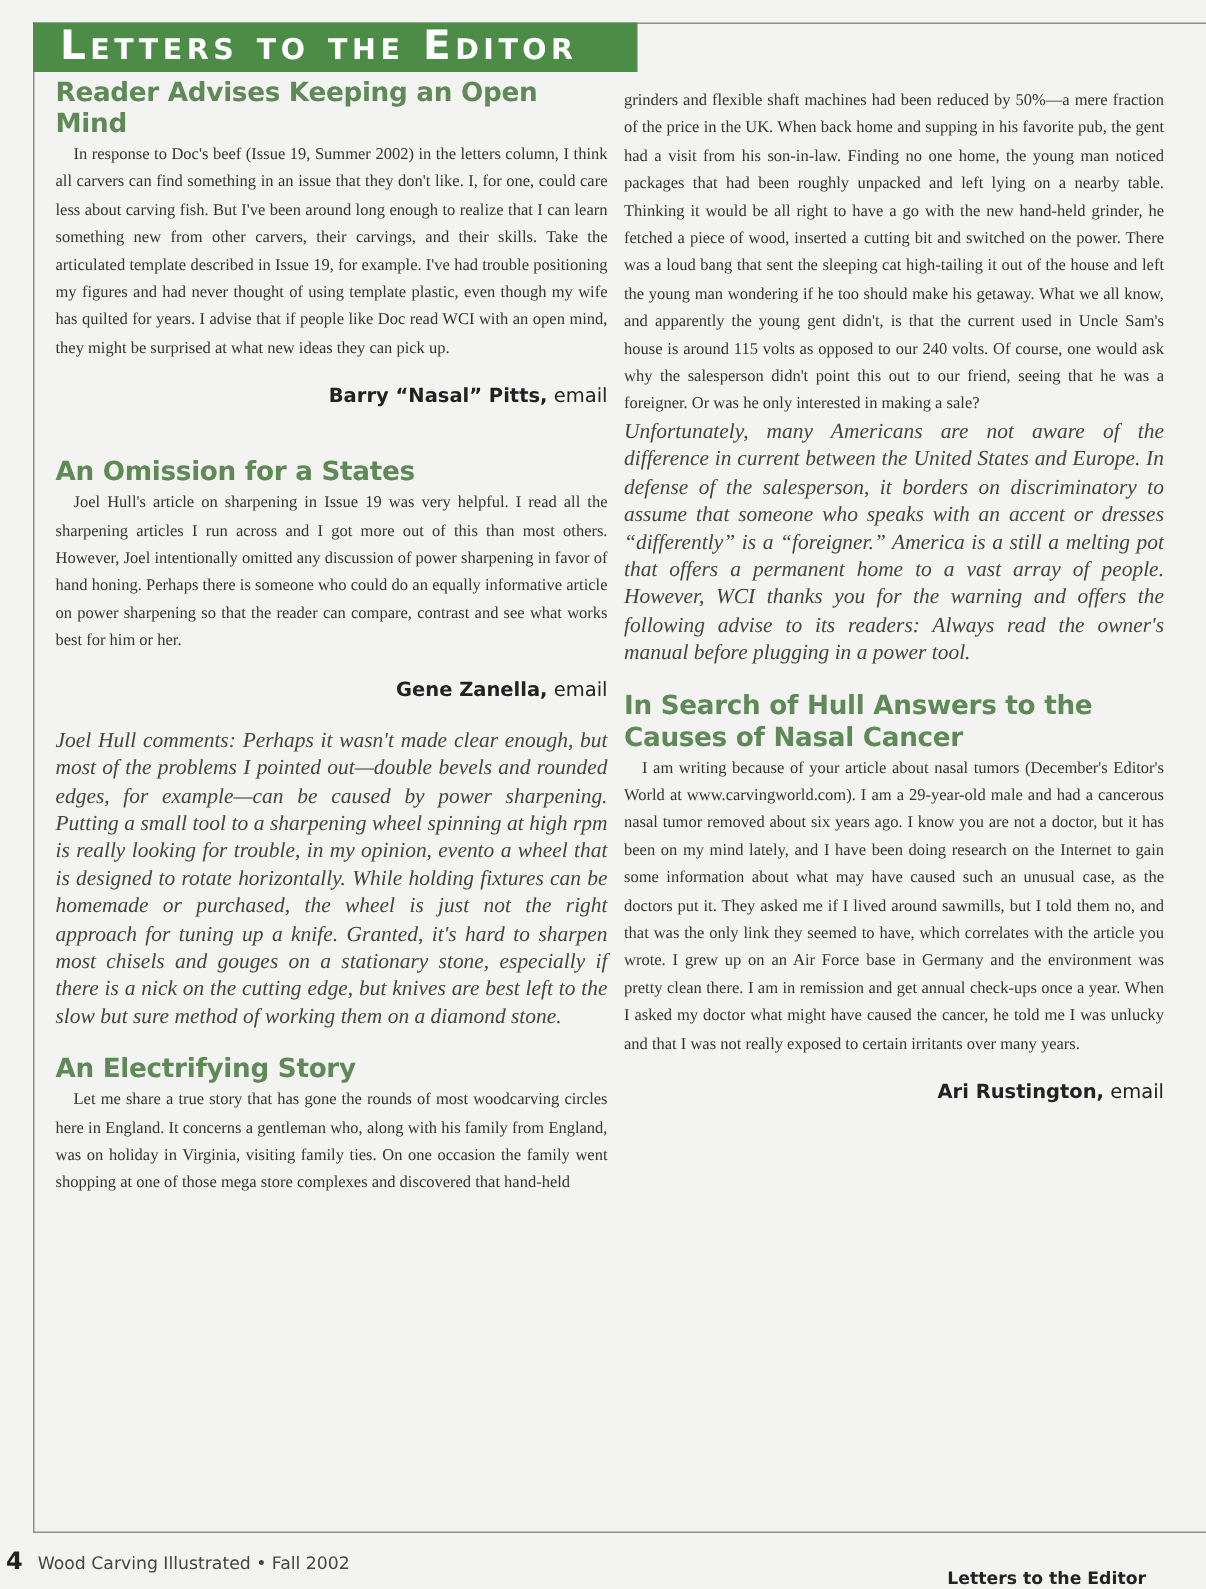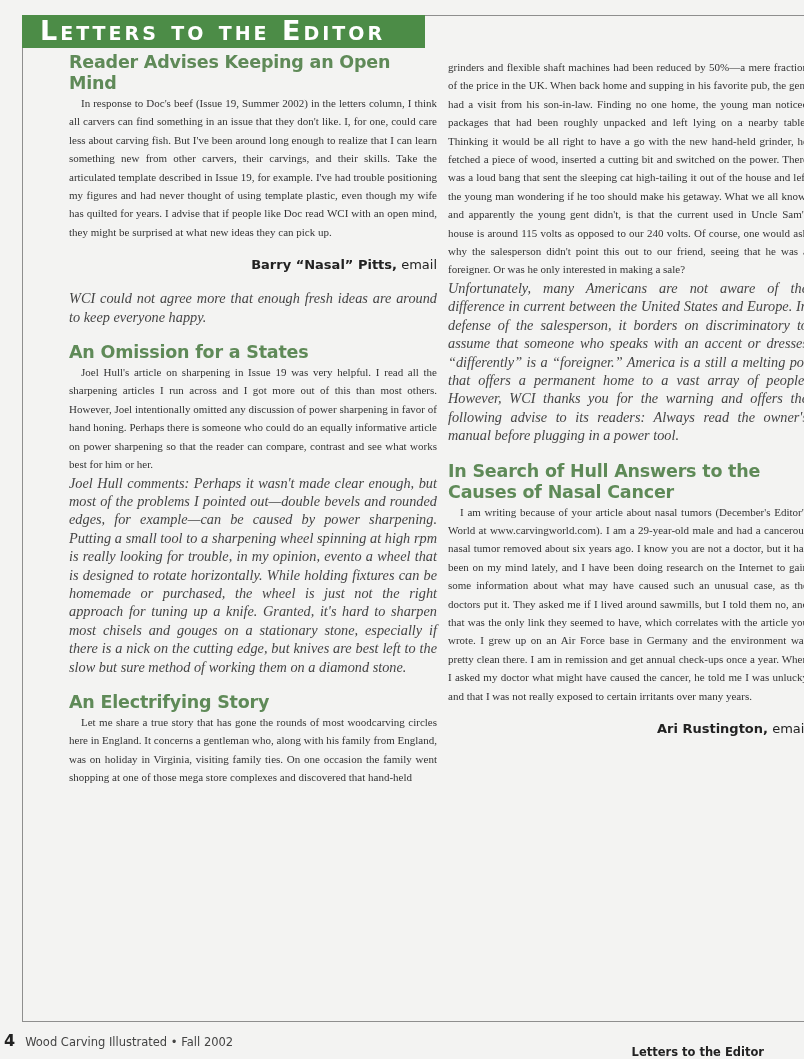--- a/index.html
+++ b/index.html
@@ -27,21 +27,21 @@
       color: #ffffff;
       font-family: "DejaVu Sans", sans-serif;
       font-weight: bold;
       font-variant: small-caps;
       font-size: 27px;
       letter-spacing: 3px;
       padding-left: 18px;
       line-height: 1;
       margin-top: -3px;
     }
-    .col { position: absolute; top: 52px; margin-left: 32px; }
+    .col { position: absolute; top: 52px; }
     .col-left { left: 37px; width: 368px; }
     .col-right { left: 416px; width: 360px; top: 58px; }
     h2 {
       font-family: "DejaVu Sans", sans-serif;
       color: #5f8a58;
       font-size: 17.5px;
       font-weight: bold;
       margin: 0;
       line-height: 21px;
       letter-spacing: -0.2px;
@@ -96,28 +96,31 @@
 </div>
 
 <div class="col col-left">
   <article>
     <h2>Reader Advises Keeping an Open Mind</h2>
     <p class="body">In response to Doc's beef (Issue 19, Summer 2002) in the letters column, I think all carvers can find something in an issue that they don't like. I, for one, could care less about carving fish. But I've been around long enough to realize that I can learn something new from other carvers, their carvings, and their skills. Take the articulated template described in Issue 19, for example. I've had trouble positioning my figures and had never thought of using template plastic, even though my wife has quilted for years. I advise that if people like Doc read WCI with an open mind, they might be surprised at what new ideas they can pick up.</p>
     <div class="sig">
       <b>Barry “Nasal” Pitts,</b>
       <span class="loc">email</span>
     </div>
-    <p class="reply">WCI could not agree more that enough fresh ideas are around to keep everyone happy.</p>
   </article>
 
   <div class="sp-h"></div>
 
   <article>
     <h2>An Omission for a States</h2>
     <p class="body">Joel Hull's article on sharpening in Issue 19 was very helpful. I read all the sharpening articles I run across and I got more out of this than most others. However, Joel intentionally omitted any discussion of power sharpening in favor of hand honing. Perhaps there is someone who could do an equally informative article on power sharpening so that the reader can compare, contrast and see what works best for him or her.</p>
+    <div class="sig">
+      <b>Gene Zanella,</b>
+      <span class="loc">email</span>
+    </div>
     <p class="reply">Joel Hull comments: Perhaps it wasn't made clear enough, but most of the problems I pointed out—double bevels and rounded edges, for example—can be caused by power sharpening. Putting a small tool to a sharpening wheel spinning at high rpm is really looking for trouble, in my opinion, evento a wheel that is designed to rotate horizontally. While holding fixtures can be homemade or purchased, the wheel is just not the right approach for tuning up a knife. Granted, it's hard to sharpen most chisels and gouges on a stationary stone, especially if there is a nick on the cutting edge, but knives are best left to the slow but sure method of working them on a diamond stone.</p>
   </article>
 
   <div class="sp-h"></div>
 
   <article>
     <h2>An Electrifying Story</h2>
     <p class="body">Let me share a true story that has gone the rounds of most woodcarving circles here in England. It concerns a gentleman who, along with his family from England, was on holiday in Virginia, visiting family ties. On one occasion the family went shopping at one of those mega store complexes and discovered that hand-held</p>
   </article>
 </div>

